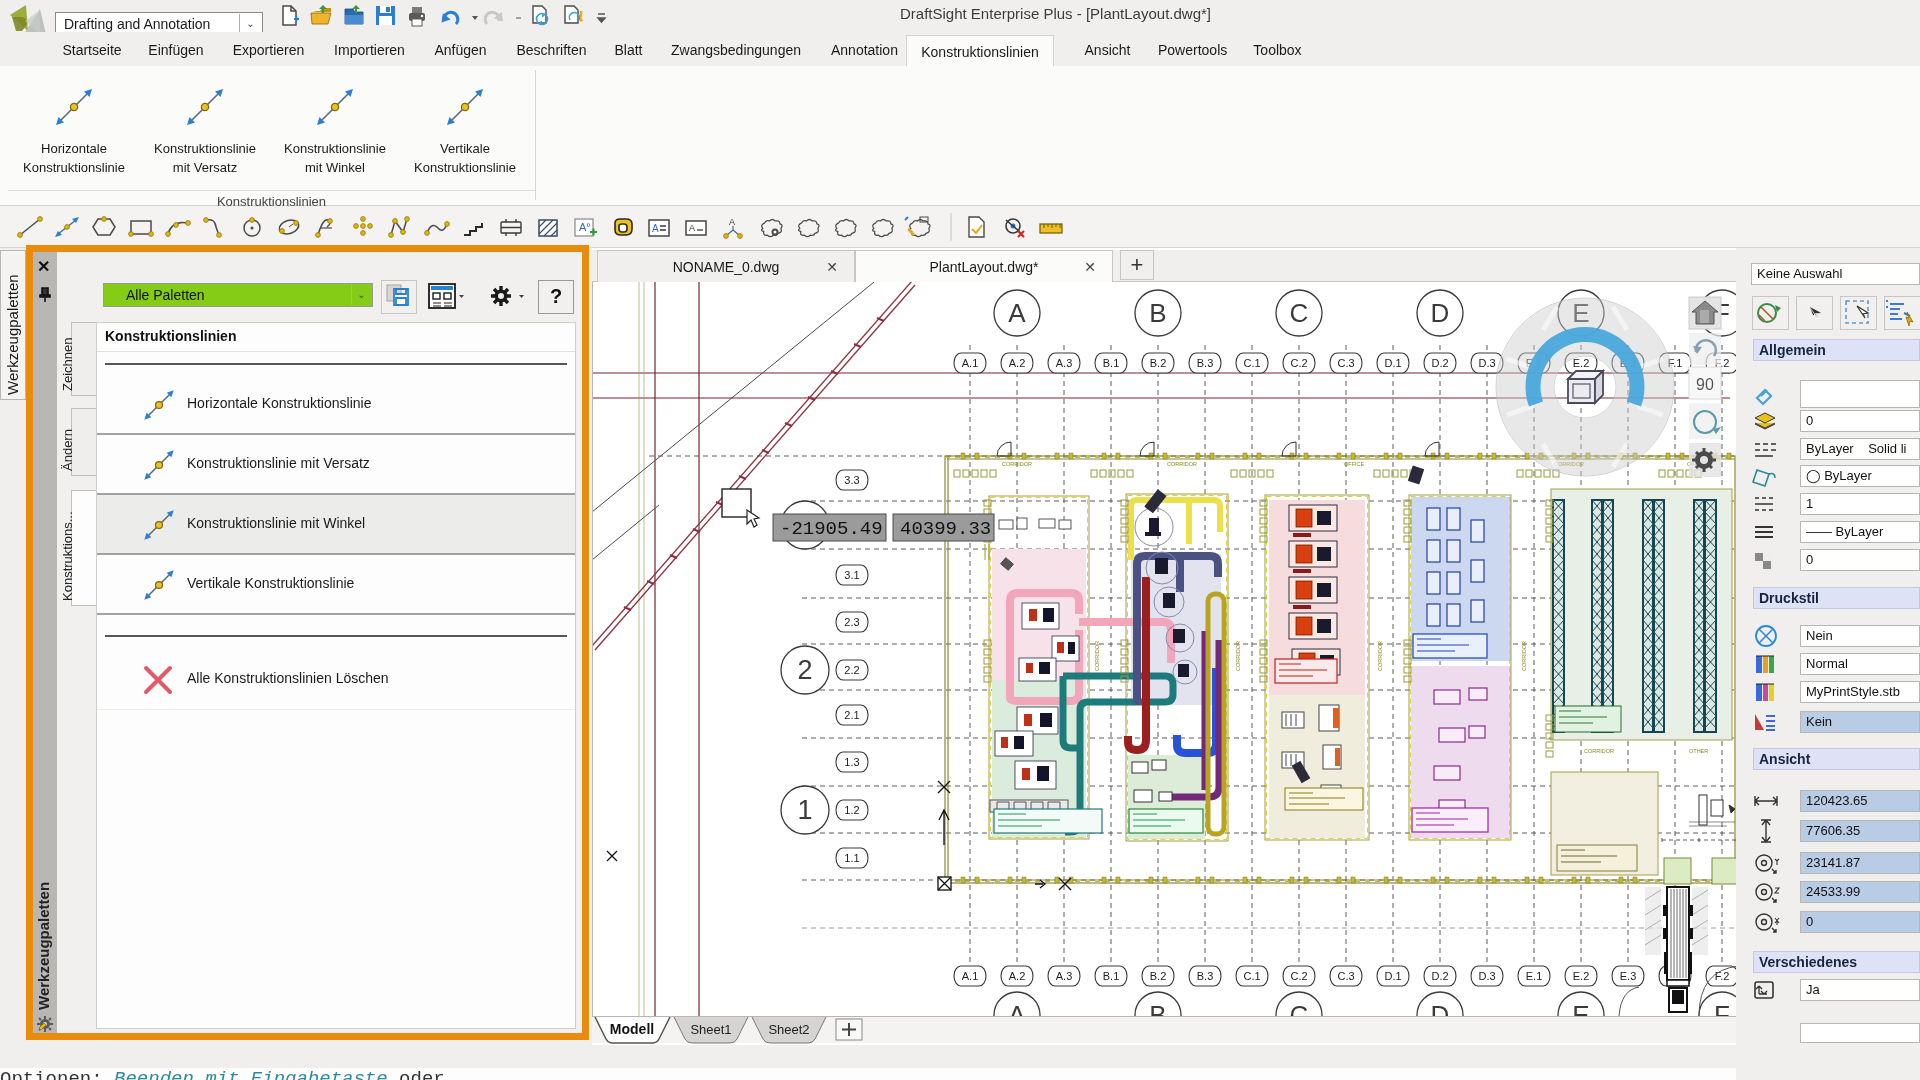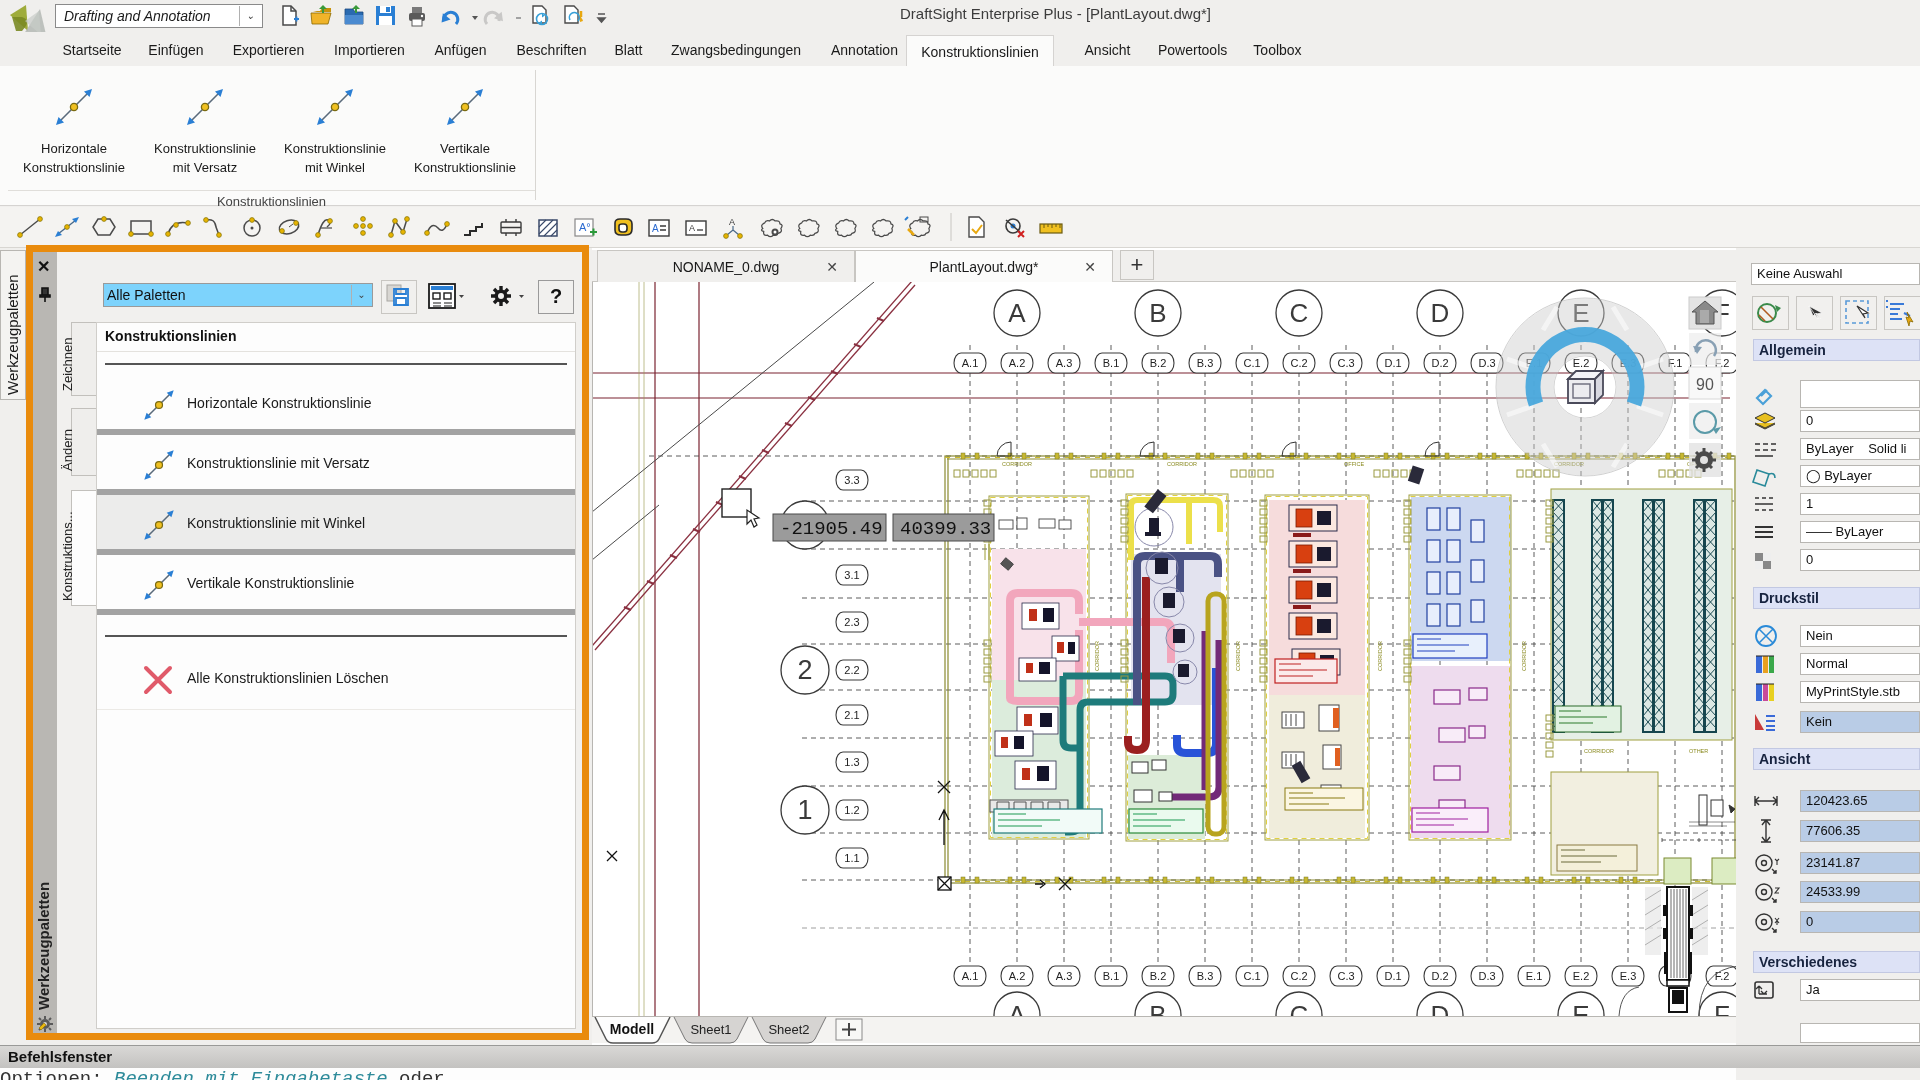--- a/index.html
+++ b/index.html
@@ -1,21 +1,21 @@
 <!DOCTYPE html>
 <html><head>
 <meta charset="utf-8">
 <style>
 * { margin:0; padding:0; box-sizing:border-box; }
 html,body { width:1920px; height:1080px; overflow:hidden; font-family:"Liberation Sans", sans-serif; background:#f0efed; }
 .abs { position:absolute; }
 #root { position:relative; width:1920px; height:1080px; background:#f0efed; }
 
 #titlebar { left:0; top:0; width:1920px; height:32px; background:#f0efed; }
-#qatcombo { left:55px; top:4px; width:208px; height:24px; background:#fff; border:1px solid #8a8a8a; font-size:14px; color:#1a1a1a; line-height:22px; padding-left:8px;font-style:italic; }
+#qatcombo { left:55px; top:12px; width:208px; height:24px; background:#fff; border:1px solid #8a8a8a; font-size:14px; color:#1a1a1a; line-height:22px; padding-left:8px; }
 #qatcombo .dd { position:absolute; right:1px; top:1px; width:22px; height:20px; border-left:1px solid #b0b0b0; color:#444; text-align:center; font-size:10px; line-height:20px; }
 #wintitle { left:900px; top:5px; width:580px; font-size:15px; color:#3c3c3c; }
 
 #menurow { left:0; top:32px; width:1920px; height:34px; background:#f0efed; }
 .mitem { position:absolute; top:0; height:34px; line-height:36px; font-size:14px; color:#1a1a1a; text-align:center; }
 #mactive { position:absolute; left:906px; top:3px; width:148px; height:31px; background:#fbfbfa; border:1px solid #d5d3d1; border-bottom:none; line-height:33px; text-align:center; font-size:14px; color:#1a1a1a; }
 
 #ribbon { left:0; top:66px; width:1920px; height:140px; background:#fbfbfa; border-bottom:1px solid #d5d3d1; }
 .rtool { position:absolute; top:19px; width:130px; text-align:center; }
 .rlabel { font-size:13px; color:#1a1a1a; line-height:19px; margin-top:6px; }
@@ -26,28 +26,28 @@
 
 #main { left:0; top:248px; width:1920px; height:797px; background:#f0efed; }
 
 #docktab { left:0px; top:2px; width:26px; height:150px; background:#f4f3f1; border:1px solid #b8b6b2; }
 #docktab span { position:absolute; left:3px; top:144px; transform:rotate(-90deg); transform-origin:0 0; font-size:15px; color:#1a1a1a; white-space:nowrap; }
 
 #palette { left:26px; top:-3px; width:563px; height:795px; background:#f1f0ee; border:7px solid #e98b0d; }
 #palstrip { left:0px; top:0px; width:24px; height:781px; background:#b9b7b3; }
 #palstrip .x { position:absolute; left:4px; top:5px; font-size:16px; color:#111; font-weight:bold; }
 #palstrip .vlabel { position:absolute; left:2px; top:758px; transform:rotate(-90deg); transform-origin:0 0; font-size:15px; font-weight:bold; color:#222; white-space:nowrap; }
-#palcombo { left:70px; top:31px; width:270px; height:24px; background:#7dd3fc; border:1px solid #9a9a9a; font-size:14px; color:#111; line-height:22px; padding-left:3px; }
+#palcombo { left:70px; top:31px; width:270px; height:24px; background:#84cc16; border:1px solid #9a9a9a; font-size:14px; color:#111; line-height:22px; padding-left:22px; }
 #palcombo .dd { position:absolute; right:1px; top:1px; width:20px; height:20px; border-left:1px solid #b0b0b0; color:#444; text-align:center; font-size:10px; line-height:20px; }
 .palbtn { position:absolute; top:28px; height:34px; border:1px solid #c8c6c2; background:#f1f0ee; }
 #palhelp { left:505px; top:28px; width:36px; height:34px; border:1px solid #9a9a9a; background:#f1f0ee; text-align:center; font-weight:bold; font-size:20px; line-height:30px; color:#111; }
 .vtab { position:absolute; left:38px; width:26px; background:#efeeec; border:1px solid #c2c0bc; border-right:none; }
 .vtab span { position:absolute; left:3px; bottom:4px; transform:rotate(-90deg); transform-origin:0 100%; font-size:13px; color:#222; white-space:nowrap; }
 #pallist { left:63px; top:70px; width:480px; height:707px; background:#fdfdfd; border:1px solid #d0ceca; }
-.plitem { position:absolute; left:0; width:478px; height:60px; border-bottom:6px solid #a3a3a3; }
+.plitem { position:absolute; left:0; width:478px; height:60px; border-bottom:2px solid #a3a3a3; }
 .plitem .txt { position:absolute; left:90px; top:20px; font-size:14px; color:#1a1a1a; }
 
 #canvaswrap { left:592px; top:0px; width:1144px; height:797px; background:#fff; }
 #doctabs { left:0; top:2px; width:1144px; height:32px; background:#f0efed; border-bottom:1px solid #c8c6c2; }
 .dtab { position:absolute; top:0px; height:32px; font-size:14px; color:#1a1a1a; }
 #sheettabs { left:0; top:768px; width:1144px; height:27px; background:#f4f3f1; border-top:1px solid #b8b6b2; }
 #scrollstrip { left:1736px; top:0; width:9px; height:797px; background:#f0efed; }
 
 #rightpanel { left:1745px; top:0; width:175px; height:797px; background:#f0efed; }
 .rpsection { position:absolute; left:8px; width:167px; height:22px; background:#dde2f6; border:1px solid #c2c8e2; font-size:14px; font-weight:bold; color:#17233f; padding-left:5px; line-height:20px; }
@@ -1264,17 +1264,14 @@
       <div class="rpfield rpblue" style="top:572px;">77606.35</div>
       <div class="rpfield rpblue" style="top:604px;">23141.87</div>
       <div class="rpfield rpblue" style="top:633px;">24533.99</div>
       <div class="rpfield rpblue" style="top:663px;">0</div>
       <div class="rpsection" style="top:703px;">Verschiedenes</div>
       <div class="rpfield" style="top:731px;">Ja</div>
       <div class="rpfield" style="top:775px;height:20px;"></div>
     </div>
   </div>
 
-  <div class="abs" id="cmdbar">
-      <span>Befehlsfenster</span>
-    </div>
   <div class="abs" id="cmdline">Optionen: <span style="color:#2e8b9a;font-style:italic;">Beenden mit Eingabetaste</span> oder</div>
 </div>
 
 </body></html>

